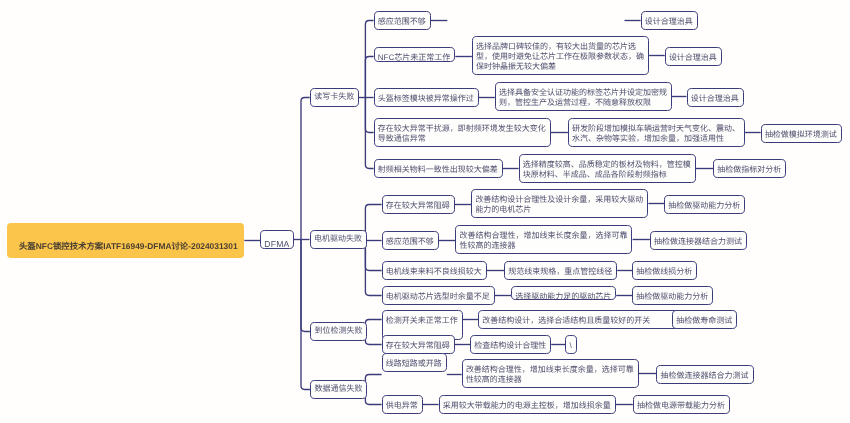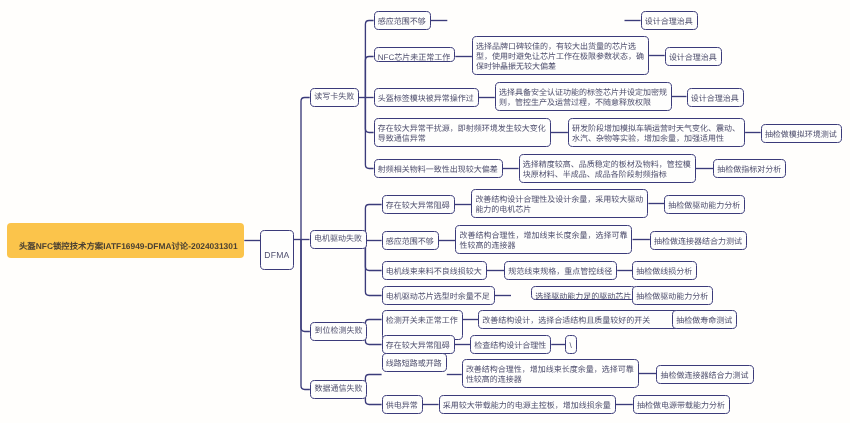--- a/index.html
+++ b/index.html
@@ -9,21 +9,21 @@
        -webkit-font-smoothing:antialiased;text-rendering:geometricPrecision;}
   #canvas{position:relative;width:850px;height:423px;}
   svg#links{position:absolute;left:0;top:0;width:850px;height:423px;}
   svg#links path{fill:none;stroke:#3b3b7a;stroke-width:1.35;}
   .node{position:absolute;box-sizing:border-box;
         border:1.35px solid #3b3b7a;border-radius:4.6px;background:#fefefd;
         color:#4e4e6d;font-size:8px;line-height:10px;
         padding:5.2px 3.2px 1.8px;text-align:left;}
   .root{background:#fbc44b;border:none;border-radius:4px;color:#4a4032;
         font-size:8.4px;font-weight:bold;padding:18.5px 11.7px 0;white-space:nowrap;line-height:9px;}
-  .lvl1{font-size:8.6px;text-align:center;padding:19px 0;letter-spacing:.2px;}
+  .lvl1{font-size:8.6px;text-align:center;padding:8px 0;letter-spacing:.2px;}
   .lvl2{text-align:center;padding:3.2px 0;}
 </style>
 </head>
 <body>
 
 <div id="canvas">
   <svg id="links" viewBox="0 0 850 423">
     <path d="M244.3,240.5H260.3"></path>
     <path d="M293.6,239.5H301.0"></path>
     <path d="M301.0,239.5V101.2Q301.0,97.5 304.7,97.5H309.7"></path>
@@ -94,21 +94,21 @@
   <div class="node cause" style="left:381.6px;top:195px;width:73.2px;height:19px"><span>存在较大异常阻碍</span></div>
   <div class="node measure" style="left:471.2px;top:189px;width:177.2px;height:29px"><span>改善结构设计合理性及设计余量，采用较大驱动能力的电机芯片</span></div>
   <div class="node check" style="left:664.1px;top:195px;width:81.2px;height:19px"><span>抽检做驱动能力分析</span></div>
   <div class="node cause" style="left:381.6px;top:231px;width:57.2px;height:19px"><span>感应范围不够</span></div>
   <div class="node measure" style="left:455.3px;top:225px;width:177.2px;height:29px"><span>改善结构合理性，增加线束长度余量，选择可靠性较高的连接器</span></div>
   <div class="node check" style="left:649.9px;top:231px;width:97.2px;height:19px"><span>抽检做连接器结合力测试</span></div>
   <div class="node cause" style="left:381.6px;top:261px;width:105.2px;height:19px"><span>电机线束来料不良线损较大</span></div>
   <div class="node measure" style="left:504.0px;top:261px;width:113.2px;height:19px"><span>规范线束规格，重点管控线径</span></div>
   <div class="node check" style="left:632.0px;top:261px;width:65.2px;height:19px"><span>抽检做线损分析</span></div>
   <div class="node cause" style="left:381.6px;top:286px;width:113.2px;height:19px"><span>电机驱动芯片选型时余量不足</span></div>
-  <div class="node measure" style="left:531px;top:286px;width:105.2px;height:14px"><span>选择驱动能力足的驱动芯片</span></div>
+  <div class="node measure" style="left:511.0px;top:286px;width:105.2px;height:14px"><span>选择驱动能力足的驱动芯片</span></div>
   <div class="node check" style="left:632.0px;top:286px;width:81.2px;height:19px"><span>抽检做驱动能力分析</span></div>
   <div class="node cause" style="left:381.6px;top:310px;width:81.2px;height:30px"><span>检测开关未正常工作</span></div>
   <div class="node measure" style="left:478.1px;top:310px;width:211px;height:19px"><span>改善结构设计，选择合适结构且质量较好的开关</span></div>
   <div class="node check" style="left:672.1px;top:310px;width:65.2px;height:19px"><span>抽检做寿命测试</span></div>
   <div class="node cause" style="left:381.6px;top:335px;width:73.2px;height:19px"><span>存在较大异常阻碍</span></div>
   <div class="node measure" style="left:470.0px;top:335px;width:81.2px;height:19px"><span>检查结构设计合理性</span></div>
   <div class="node check" style="left:565.4px;top:335px;width:11.4px;height:19px"><span>\</span></div>
   <div class="node cause" style="left:381.6px;top:353px;width:65.2px;height:19px"><span>线路短路或开路</span></div>
   <div class="node measure" style="left:461.7px;top:359px;width:177.2px;height:29px"><span>改善结构合理性，增加线束长度余量，选择可靠性较高的连接器</span></div>
   <div class="node check" style="left:656.4px;top:365px;width:97.2px;height:19px"><span>抽检做连接器结合力测试</span></div>

